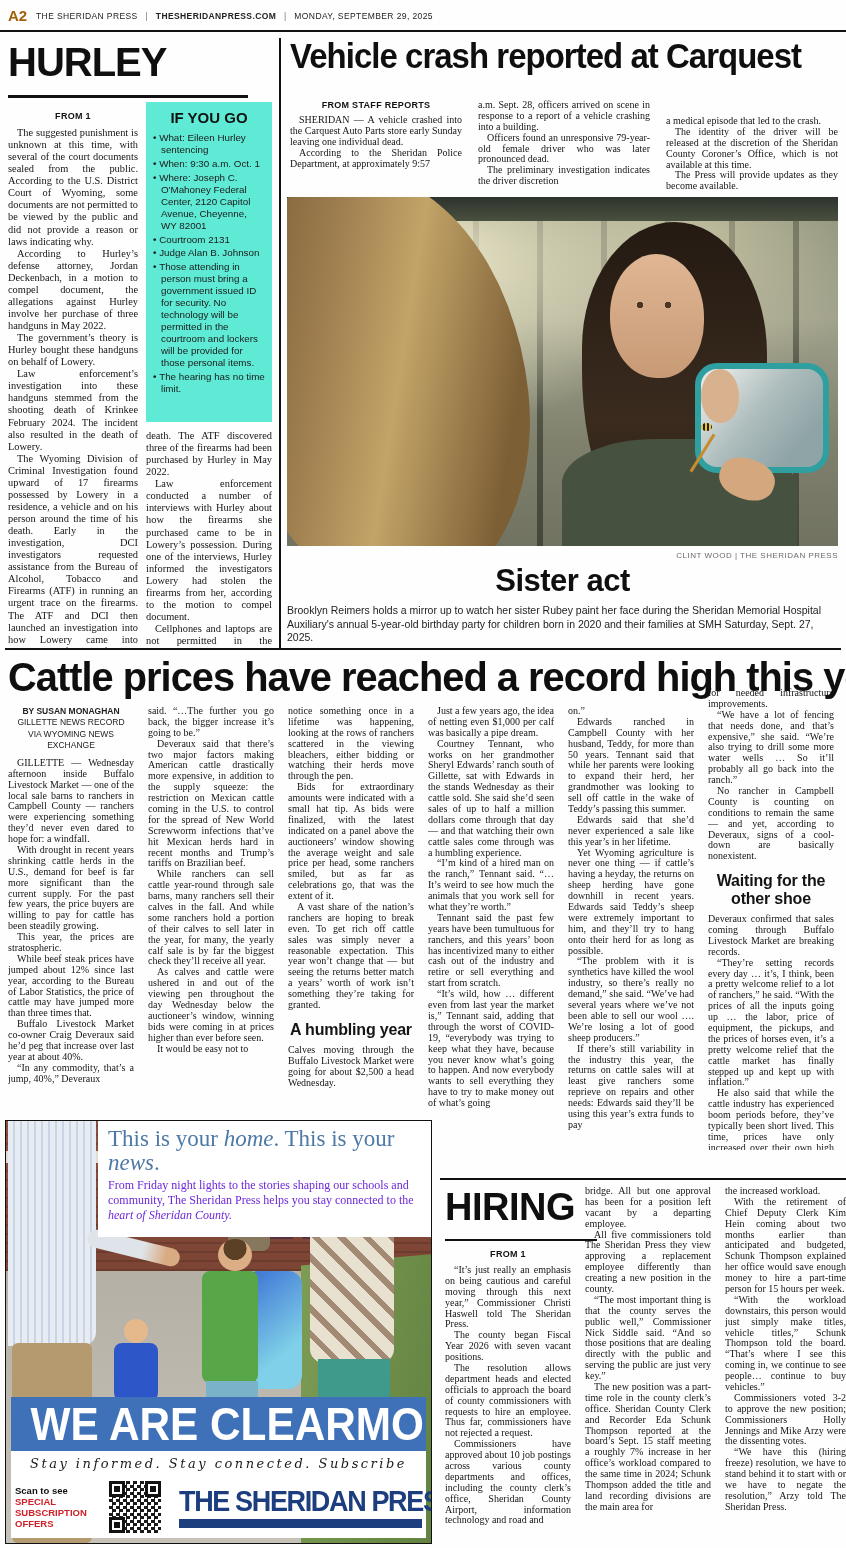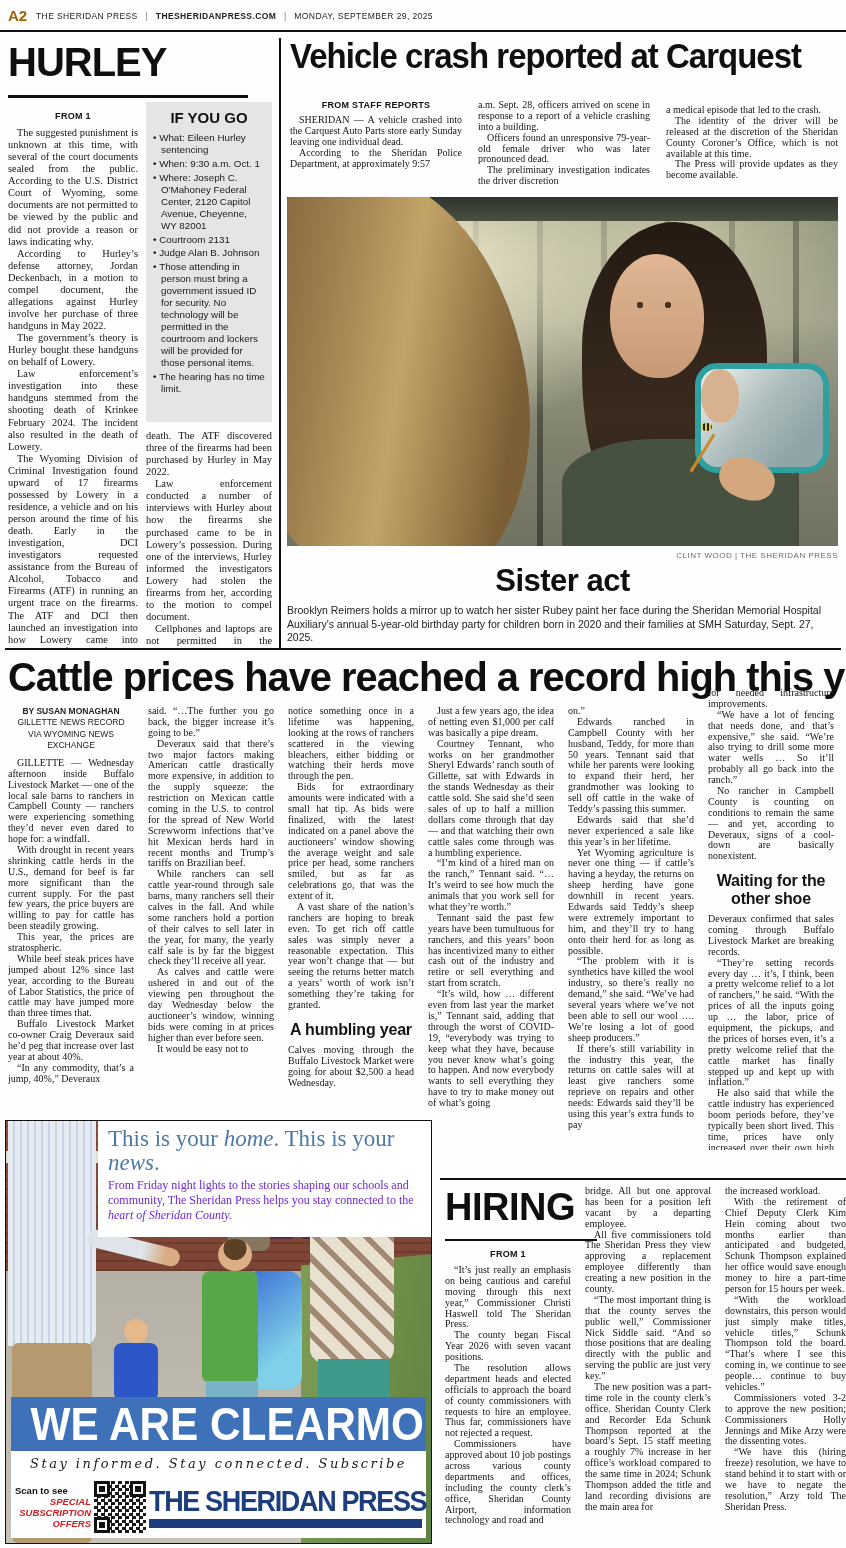--- a/index.html
+++ b/index.html
@@ -25,35 +25,35 @@
   .pg-line .b{font-weight:bold;}
   .pg-line .sep{margin:0 5px;color:#777;}
   .top-rule{left:0;right:0;top:30px;height:2px;}
 
   
   .h-head{left:8px;top:40px;font-size:40px;letter-spacing:-1px;}
   .h-head-rule{left:8px;top:95px;width:240px;height:2.5px;}
   .h-from{left:8px;top:111px;width:130px;}
   .h-col1{left:8px;top:127px;width:130px;height:521px;font-size:10.4px;line-height:1.16;}
   .h-col2{left:146px;top:430px;width:126px;height:218px;font-size:10.4px;line-height:1.16;}
-  .ifyougo{position:absolute;left:146px;top:102px;width:126px;height:320px;background:#e5e5e5;
+  .ifyougo{position:absolute;left:146px;top:102px;width:126px;height:320px;background:#5eead4;
            padding:7px 7px;box-sizing:border-box;}
   .iyg-title{text-align:center;font:bold 15px "Liberation Sans",sans-serif;margin:0 0 6px;color:#111;}
   .iyg-list{margin:0;padding:0;list-style:none;font:9.8px/1.22 "Liberation Sans",sans-serif;color:#1a1a1a;}
   .iyg-list li{padding-left:8px;text-indent:-8px;margin-bottom:2px;}
   .iyg-list li::before{content:"• ";font-weight:bold;}
 
   
   .vrule{left:279px;top:38px;width:1.5px;height:610px;background:#111;position:absolute;}
   .c-head{left:290px;top:36px;font-size:35px;letter-spacing:-1px;white-space:nowrap;
           transform:scaleX(.94);transform-origin:left top;}
   .c-by{left:290px;top:100px;width:172px;}
   .c-col1{left:290px;top:115px;width:172px;height:80px;}
   .c-col2{left:478px;top:100px;width:172px;height:95px;}
-  .c-col3{left:666px;top:105px;width:172px;height:95px;}
+  .c-col3{left:666px;top:116px;width:172px;height:95px;}
 
   
   .photo{position:absolute;left:287px;top:197px;width:551px;height:349px;overflow:hidden;
     background:
       radial-gradient(ellipse at 28% 18%, rgba(255,248,215,.85), rgba(255,248,215,0) 42%),
       radial-gradient(ellipse at 72% 12%, rgba(250,240,200,.5), rgba(250,240,200,0) 35%),
       repeating-linear-gradient(90deg, rgba(235,235,215,.18) 0 58px, rgba(45,50,42,.45) 58px 64px),
       linear-gradient(180deg,#6f755f 0%,#8f907a 35%,#686a56 70%,#565847 100%);}
   .photo>div{position:absolute;}
   .ph-frame{left:0;top:0;right:0;height:24px;background:linear-gradient(#2e332c,#49503f);}
@@ -132,23 +132,23 @@
   .ad-title em{font-style:italic;}
   .ad-body{margin-top:3px;font:12px/1.22 "Liberation Serif",serif;color:#6d28d9;}
   .ad-body em{font-style:italic;}
   .ad-banner{position:absolute;left:5px;right:5px;top:276px;height:54px;background:#3e71b8;
              text-align:center;overflow:hidden;}
   .ad-banner span{display:inline-block;font:bold 46px/54px "Liberation Sans",sans-serif;color:#fff;
                   transform:scaleX(.92);white-space:nowrap;}
   .ad-script{position:absolute;left:5px;right:5px;top:330px;height:25px;background:#fff;text-align:center;
              font:italic 13px/25px "DejaVu Serif",serif;letter-spacing:2.5px;color:#1a1a1a;}
   .ad-bottom{position:absolute;left:5px;right:5px;top:355px;height:62px;background:#fff;display:flex;
-             align-items:center;gap:3px;padding:0 4px;box-sizing:border-box;}
+             align-items:center;gap:18px;padding:0 4px;box-sizing:border-box;}
   .scan{width:76px;font:bold 9.5px/1.18 "Liberation Sans",sans-serif;color:#111;}
-  .scan .red{color:#cf2027;font-style:italic;text-align:right;}
+  .scan .red{color:#cf2027;}
   .qr{position:relative;width:52px;height:52px;flex:none;background-color:#fff;
       background-image:repeating-conic-gradient(#1a1a1a 0% 25%, #fff 0% 50%);background-size:7px 7px;}
   .qr i{position:absolute;width:10px;height:10px;border:3px solid #111;background:#fff;}
   .qr i::after{content:"";position:absolute;inset:2px;background:#111;}
   .qr .tl{left:0;top:0;} .qr .tr{right:0;top:0;} .qr .bl{left:0;bottom:0;}
   .ad-logo{flex:1;min-width:0;}
   .logo-text{font:bold 30px/1 "Liberation Sans",sans-serif;color:#1c3e7e;letter-spacing:-1.5px;
              white-space:nowrap;transform:scaleX(.9);transform-origin:left;}
   .logo-bar{margin-top:3px;height:9px;background:#1c3e7e;text-align:center;}
   .logo-url{font:bold 8px/9px "Liberation Sans",sans-serif;color:#fff;letter-spacing:.4px;}

